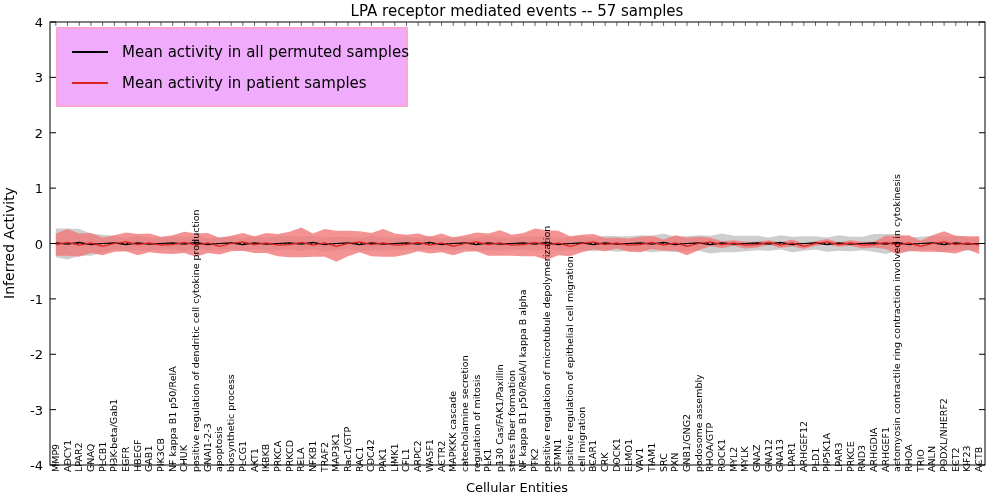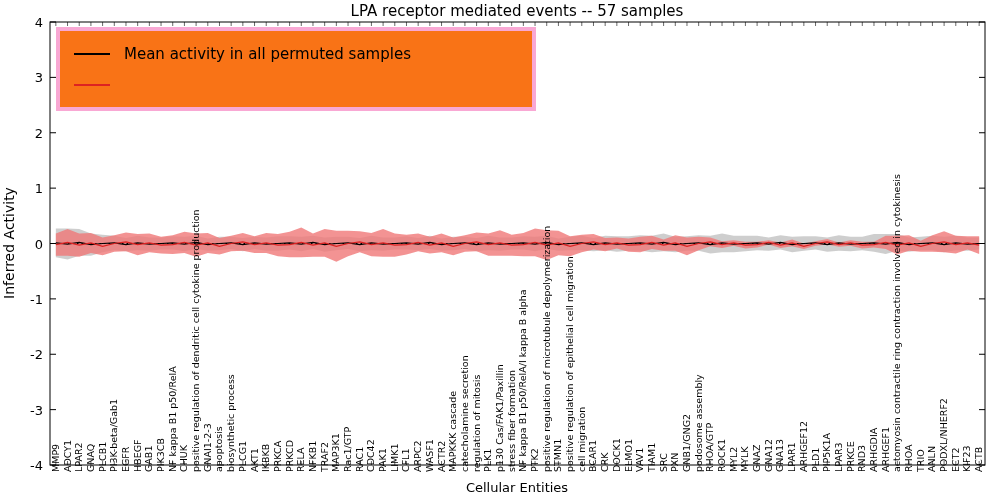--- a/index.html
+++ b/index.html
@@ -1,20 +1,20 @@
 <!DOCTYPE html>
 <html><head>
 <meta charset="utf-8">
 <style>
   html,body{margin:0;padding:0;background:#fff;}
   .fig{position:relative;width:1000px;height:500px;background:#ffffff;
        font-family:"DejaVu Sans","Liberation Sans",sans-serif;overflow:hidden;}
   .fig svg{position:absolute;left:0;top:0;}
-  .legend{position:absolute;left:56px;top:27px;width:480px;background:#f97316;
-          border:4px solid #f9a8d4;padding:7px 14px;box-sizing:border-box;z-index:5;}
+  .legend{position:absolute;left:56px;top:27px;width:352px;background:#f0abfc;
+          border:2px solid #f9a8d4;padding:7px 14px;box-sizing:border-box;z-index:5;}
   .legend-row{display:flex;align-items:center;height:31px;}
   .swatch{display:inline-block;width:36px;height:2px;margin-right:14px;flex:0 0 auto;}
   .legend-label{font-size:15px;color:#000;white-space:nowrap;}
 </style>
 </head>
 <body>
 
 <div class="fig">
   <svg id="plot" width="1000" height="500" viewBox="0 0 1000 500">
     <g id="layers">
@@ -297,15 +297,16 @@
     <text x="517" y="492" text-anchor="middle" font-size="13" fill="#000">Cellular Entities</text>
   </svg>
 
   <div class="legend">
     <div class="legend-row">
       <span class="swatch" style="background: rgb(0, 0, 0);"></span>
       <span class="legend-label">Mean activity in all permuted samples</span>
     </div>
     <div class="legend-row">
       <span class="swatch" style="background: rgb(221, 34, 34);"></span>
+      <span class="legend-label">Mean activity in patient samples</span>
     </div>
   </div>
 </div>
 
 </body></html>

